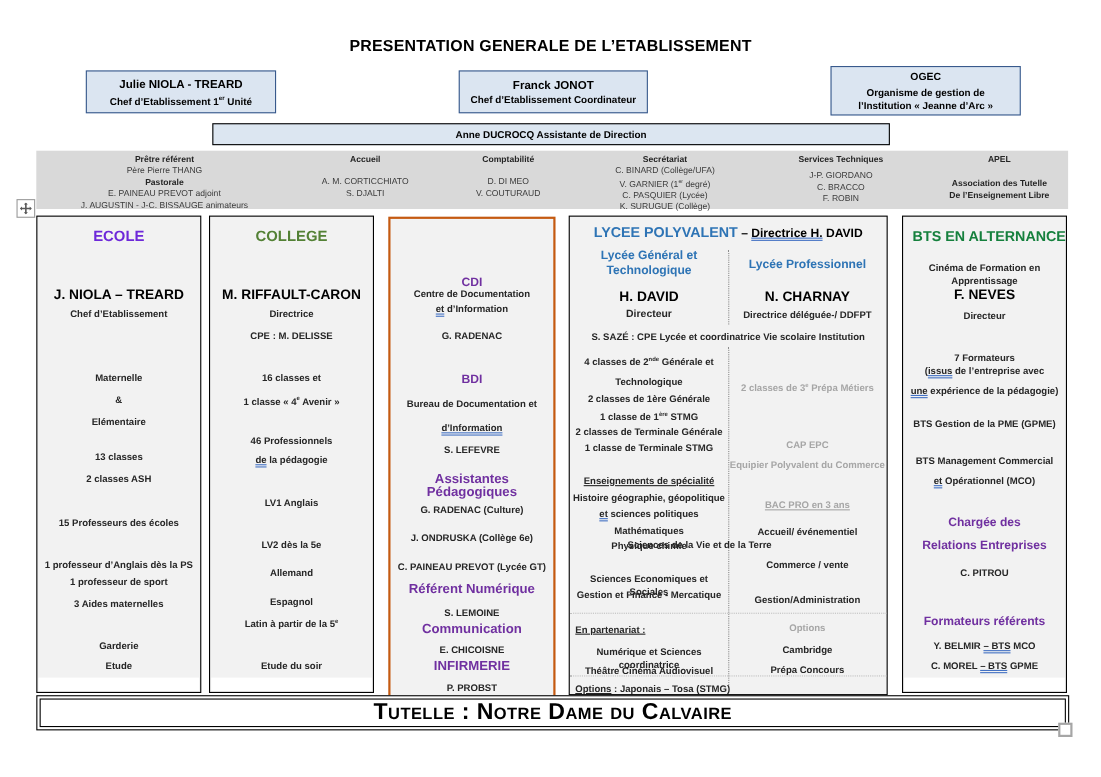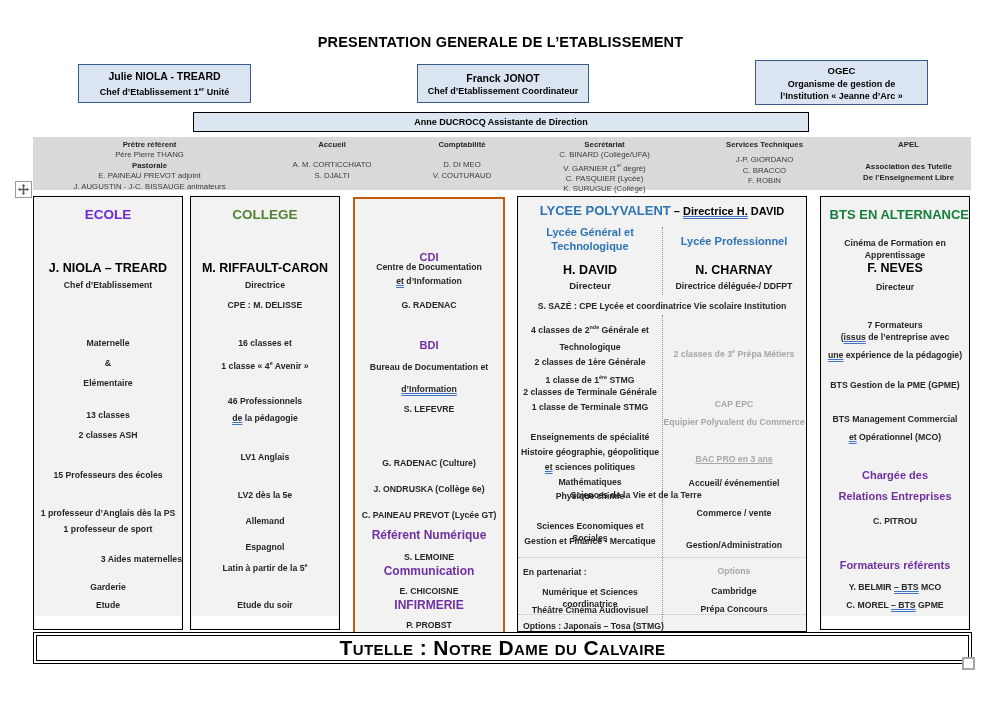--- a/index.html
+++ b/index.html
@@ -29,21 +29,21 @@
   
   .col{position:absolute;background:#f2f2f2;border:1.6px solid #000;text-align:center;}
   .col-orange{border:2px solid #c55a11;}
   .line{position:absolute;left:0;width:100%;font-size:8.7px;font-weight:bold;line-height:12px;color:#262626;}
   .hd{position:absolute;left:0;width:100%;font-weight:bold;font-size:13.5px;}
   .nm{position:absolute;left:0;width:100%;font-weight:bold;font-size:12.5px;color:#000;}
   .ph{font-weight:bold;color:#7030a0;font-size:11px;}
   .ph2{font-weight:bold;color:#7030a0;font-size:12px;}
   .c-or{color:#6d28d9;} .c-gr{color:#538135;} .c-bl{color:#2e74b5;} .c-pu{color:#15803d;text-align:right;}
   .c-gy{color:#a6a6a6;}
-  .u{}
+  .u{text-decoration:underline;}
   .u2{text-decoration-line:underline;text-decoration-style:double;text-decoration-color:#4472c4;}
   sup{font-size:.62em;}
   .half-l{left:0;width:50%;} .half-r{left:50%;width:50%;}
   .vdot{position:absolute;left:50%;width:0;border-left:1px dotted #8c8c8c;}
   .hdot{position:absolute;height:0;border-top:1px dotted #bfbfbf;}
   .footer-strip{position:absolute;left:1px;right:1px;bottom:1px;height:12px;background:#fff;}
 
   
   .tutelle{position:absolute;left:33px;top:632px;width:937px;height:30px;border:1.6px solid #000;background:#fff;}
   .tutelle-inner{position:absolute;inset:2px;border:1px solid #000;display:flex;align-items:center;justify-content:center;}
@@ -129,21 +129,21 @@
     <div class="nm" style="top:64px;">J. NIOLA – TREARD</div>
     <div class="line" style="top:82px;">Chef d’Etablissement</div>
     <div class="line" style="top:140px;">Maternelle</div>
     <div class="line" style="top:160px;">&amp;</div>
     <div class="line" style="top:180px;">Elémentaire</div>
     <div class="line" style="top:212px;">13 classes</div>
     <div class="line" style="top:232px;">2 classes ASH</div>
     <div class="line" style="top:272px;">15 Professeurs des écoles</div>
     <div class="line" style="top:310px;">1 professeur d’Anglais dès la PS</div>
     <div class="line" style="top:326px;">1 professeur de sport</div>
-    <div class="line" style="top:356px;text-align:right;">3 Aides maternelles</div>
+    <div class="line" style="top:346px;">3 Aides maternelles</div>
     <div class="line" style="top:384px;">Garderie</div>
     <div class="line" style="top:402px;">Etude</div>
     <div class="footer-strip"></div>
   </div>
 
   <div class="col" style="left:190px;top:196px;width:148px;height:432px;">
     <div class="hd c-gr" style="top:10px;">COLLEGE</div>
     <div class="nm" style="top:64px;">M. RIFFAULT-CARON</div>
     <div class="line" style="top:82px;">Directrice</div>
     <div class="line" style="top:102px;">CPE : M. DELISSE</div>
@@ -162,20 +162,21 @@
 
   <div class="col col-orange" style="left:353px;top:197px;width:148px;height:434px;">
     <div class="line ph" style="top:20px;margin-top:32px;">CDI</div>
     <div class="line" style="top:62px;">Centre de Documentation</div>
     <div class="line" style="top:76px;"><span class="u2">et</span><span> d’Information</span></div>
     <div class="line" style="top:100px;">G. RADENAC</div>
     <div class="line ph" style="top:140px;">BDI</div>
     <div class="line" style="top:162px;">Bureau de Documentation et</div>
     <div class="line u2" style="top:184px;">d’Information</div>
     <div class="line" style="top:204px;">S. LEFEVRE</div>
+    <div class="line ph2" style="top:230px;">Assistantes Pédagogiques</div>
     <div class="line" style="top:258px;">G. RADENAC (Culture)</div>
     <div class="line" style="top:284px;">J. ONDRUSKA (Collège 6e)</div>
     <div class="line" style="top:310px;">C. PAINEAU PREVOT (Lycée GT)</div>
     <div class="line ph2" style="top:330px;">Référent Numérique</div>
     <div class="line" style="top:352px;">S. LEMOINE</div>
     <div class="line ph2" style="top:366px;">Communication</div>
     <div class="line" style="top:386px;">E. CHICOISNE</div>
     <div class="line ph2" style="top:400px;">INFIRMERIE</div>
     <div class="line" style="top:420px;">P. PROBST</div>
   </div>

